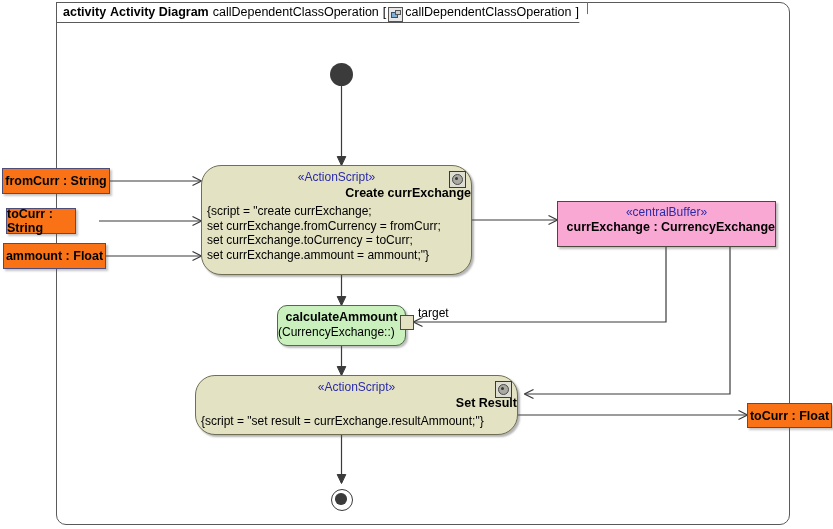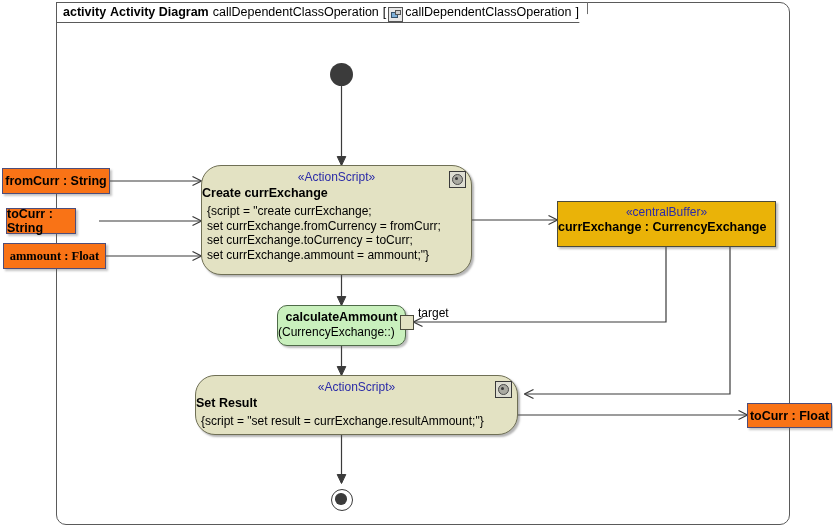--- a/index.html
+++ b/index.html
@@ -69,41 +69,41 @@
   .action{
     background:#e3e2c3;
     border:1.3px solid #6f6f55;
     border-radius:20px;
     box-shadow:2px 2px 2px rgba(90,90,90,.45);
   }
   .stereo{
     color:#2b2ba8;font-size:12px;text-align:center;margin-top:4px;font-style:normal;
   }
   .nname{
-    color:#000;font-size:12.5px;font-weight:bold;text-align:left;margin-top:2px;
+    color:#000;font-size:12.5px;font-weight:bold;text-align:right;margin-top:2px;
   }
   .script{
     color:#000;font-size:12px;margin:4px 0 0 5px;line-height:14.6px;white-space:pre;
   }
 
   .corner-icon{
     position:absolute;right:5px;top:5px;width:15px;height:15px;
     border:1px solid #3a3a3a;background:#ddddd2;
   }
   .corner-icon i{
     position:absolute;left:2px;top:2px;width:9px;height:9px;border-radius:50%;
     border:1.6px solid #4a4a4a;background:#aaaaa2;display:block;
   }
   .corner-icon i::after{
     content:"";position:absolute;left:2px;top:2px;width:3px;height:3px;border-radius:50%;
     background:#3b3b3b;
   }
 
   .buffer{
-    background:#eab308;border:1.4px solid #4a4a3c;
+    background:#f9a8d4;border:1.4px solid #4a4a3c;
     box-shadow:2px 2px 2px rgba(90,90,90,.4);
   }
   .buffer .stereo{margin-top:3px;}
   .buffer .nname{margin-top:1px;font-size:12.5px;}
 
   .callop{
     background:#c9f0bd;border:1.4px solid #4f6b49;border-radius:10px;
     box-shadow:2px 2px 2px rgba(90,90,90,.4);
   }
   .callop .co-name{font-size:12.5px;font-weight:bold;text-align:center;color:#000;margin-top:4px;}
@@ -198,21 +198,21 @@
   <div class="initial" style="left:330px;top:63px;"></div>
 
   <div class="node pin" style="left:2px;top:168px;width:108px;height:26px;">
     <span>fromCurr : String</span>
   </div>
 
   <div class="node pin" style="left:6px;top:208px;width:70px;height:26px;">
     <span>toCurr : String</span>
   </div>
 
-  <div class="node pin" style="left:3px;top:243px;width:103px;height:26px;font-family:Liberation Serif, serif;">
+  <div class="node pin" style="left:3px;top:243px;width:103px;height:26px;">
     <span>ammount : Float</span>
   </div>
 
   <div class="node action" style="left:201px;top:165px;width:271px;height:110px;">
     <div class="stereo">«ActionScript»</div>
     <div class="nname">Create currExchange</div>
     <div class="script">{script = "create currExchange;</div>
     <div class="script" style="margin-top:0">set currExchange.fromCurrency = fromCurr;</div>
     <div class="script" style="margin-top:0">set currExchange.toCurrency = toCurr;</div>
     <div class="script" style="margin-top:0">set currExchange.ammount = ammount;"}</div>

